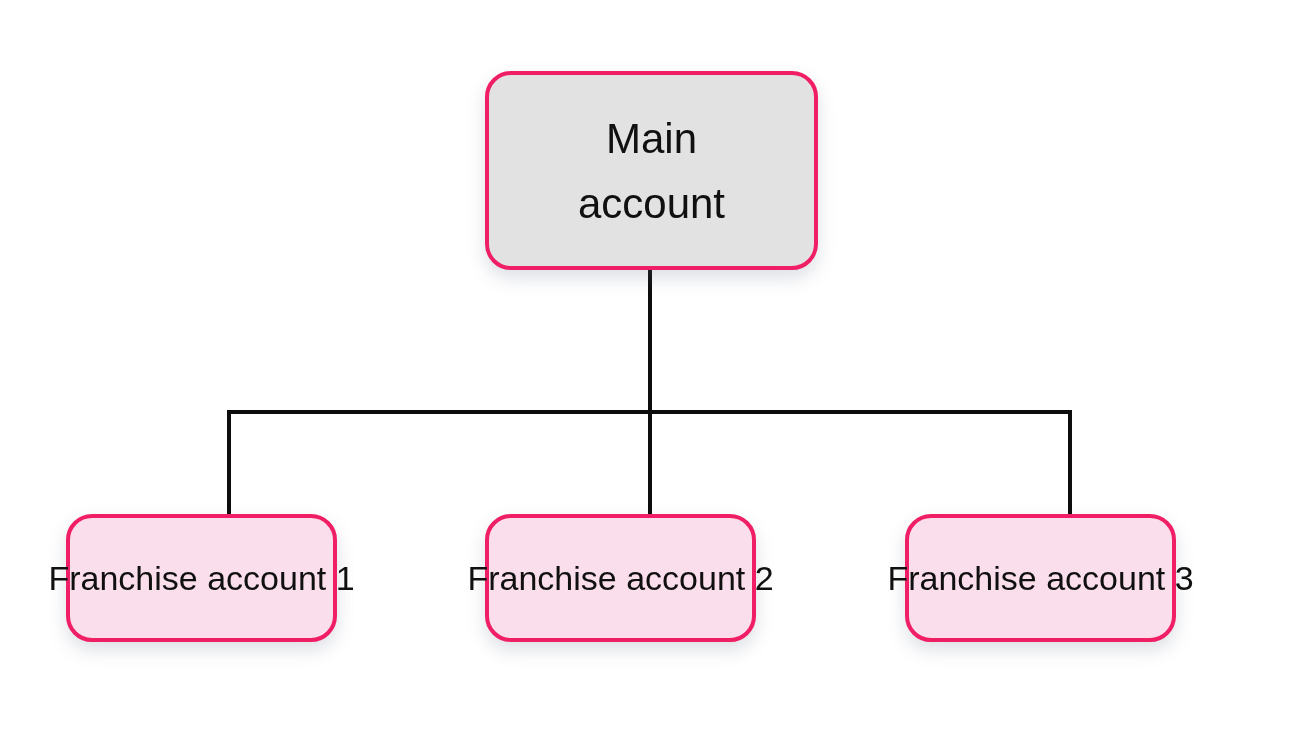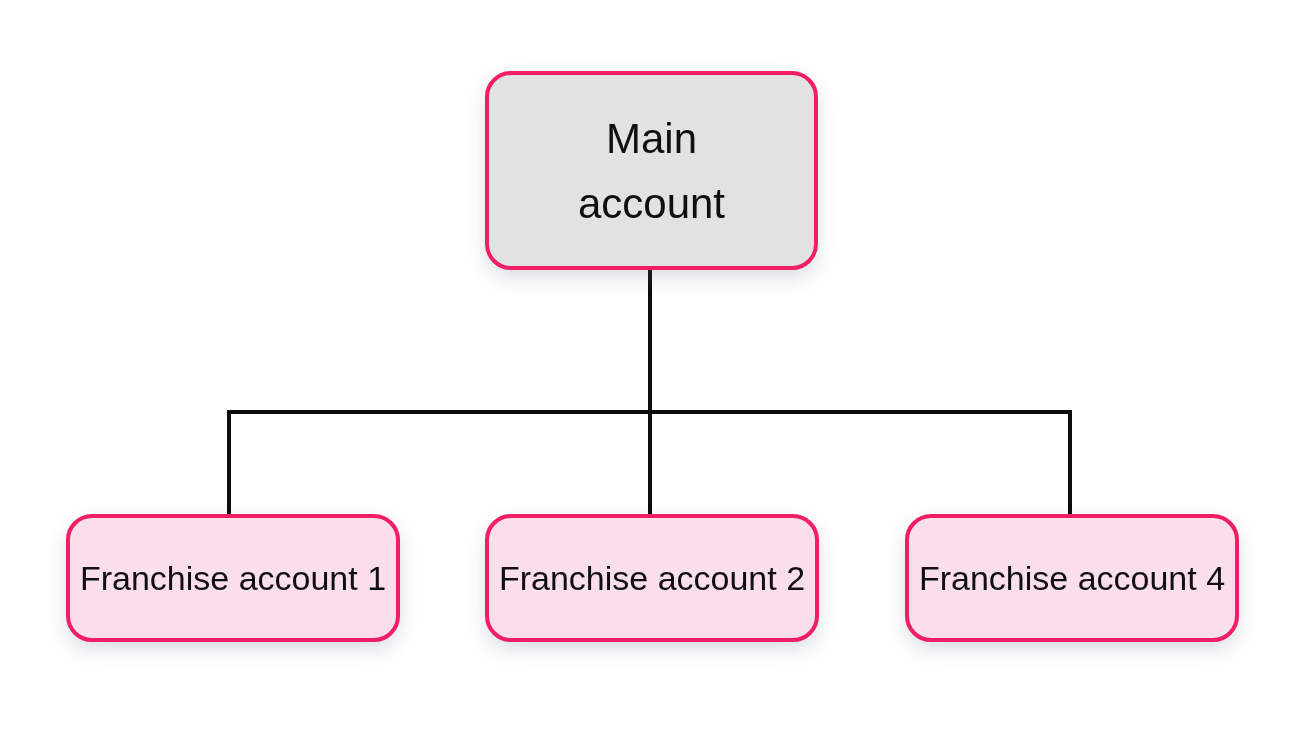--- a/index.html
+++ b/index.html
@@ -46,21 +46,21 @@
     height: 199px;
     background: var(--fill-gray, #e3e2e2);
     font-size: 42px;
     line-height: 65px;
   }
   .node-main .label {
     max-width: 240px;
   }
   .node-child {
     top: 514px;
-    width: 334px;
+    width: 271px;
     height: 128px;
     background: var(--fill-pink, #fbdeeb);
     font-size: 34px;
     line-height: 40px;
     white-space: nowrap;
   }
   .child-0 { left: 66px;  }
   .child-1 { left: 485px; justify-content: center; }
   .child-2 { left: 905px; }
 </style>
@@ -80,16 +80,16 @@
 
   <div class="node node-child child-0">
     <span class="label">Franchise account 1</span>
   </div>
 
   <div class="node node-child child-1">
     <span class="label">Franchise account 2</span>
   </div>
 
   <div class="node node-child child-2">
-    <span class="label">Franchise account 4</span>
+    <span class="label">Franchise account 3</span>
   </div>
 
 </div>
 
 </body></html>

